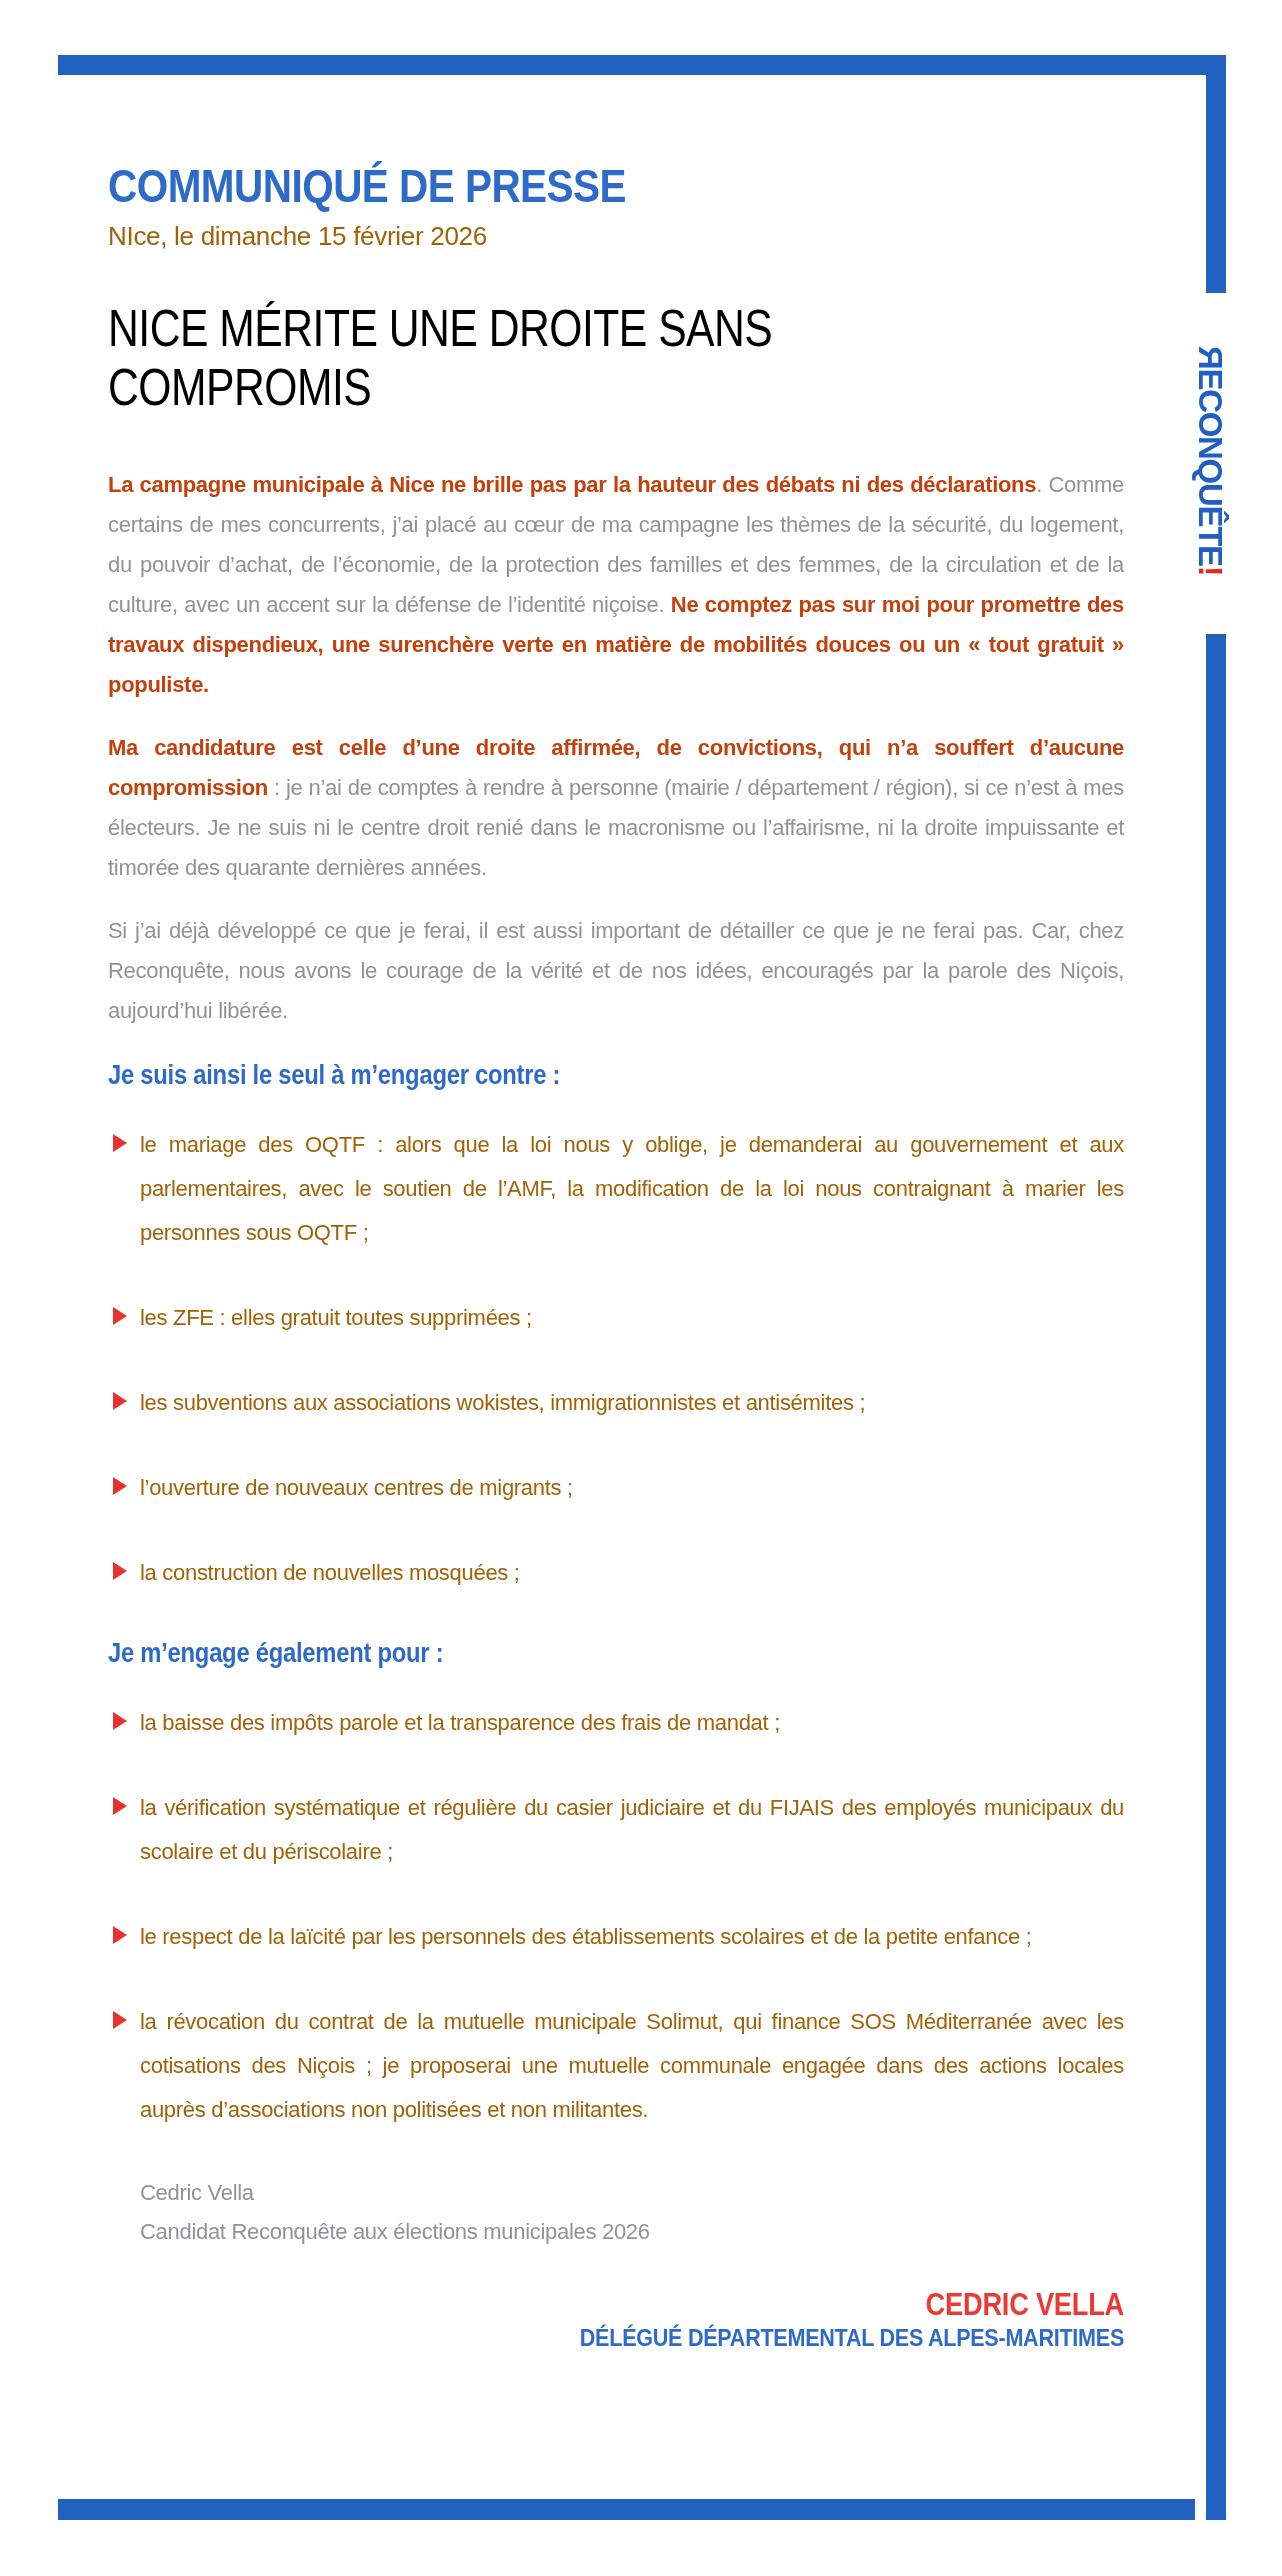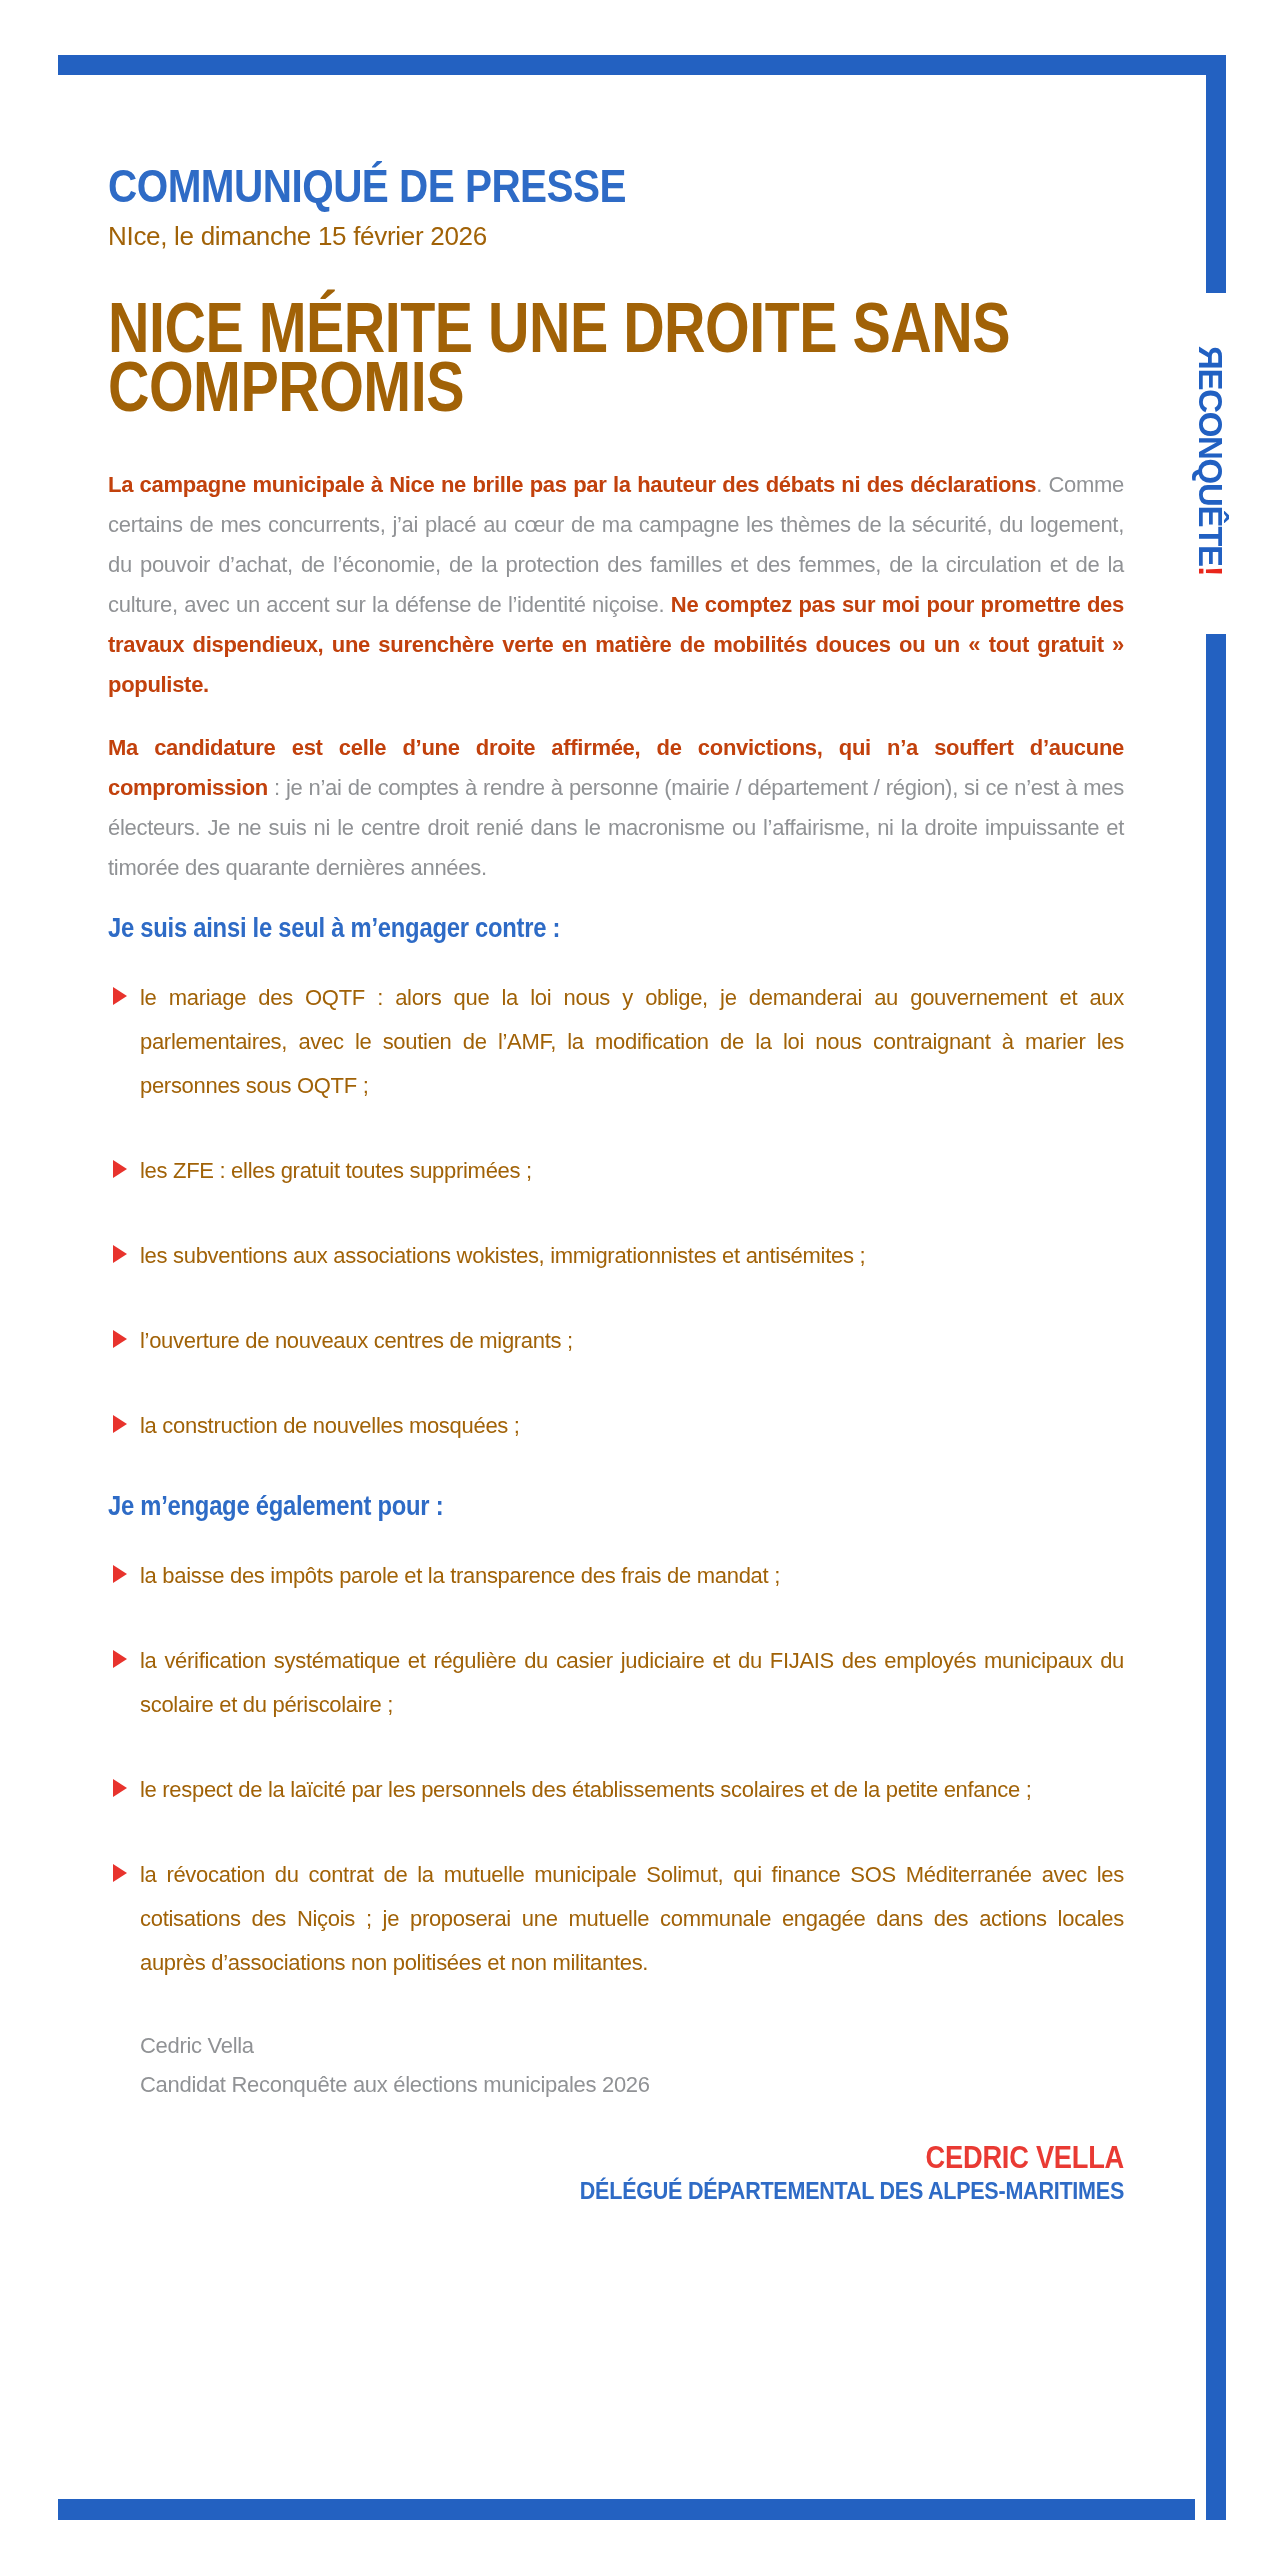--- a/index.html
+++ b/index.html
@@ -51,23 +51,23 @@
     white-space:nowrap;
   }
   .dateline{
     color:#a16207;
     font-size:26px;
     line-height:30px;
     letter-spacing:-0.3px;
     margin:0 0 48px 0;
   }
   .title{
-    color:#a16207;
-    font-weight:bold;
-    font-size:70px;
+    color:#000000;
+    font-weight:normal;
+    font-size:52px;
     line-height:59px;
     letter-spacing:-0.6px;
     margin:0 0 48px 0;
   }
   .title .tline{
     transform:scaleX(0.82);
     transform-origin:left center;
     white-space:nowrap;
   }
   p.body-p{
@@ -162,20 +162,21 @@
 
     <div class="title">
       <div class="tline">NICE MÉRITE UNE DROITE SANS</div>
       <div class="tline">COMPROMIS</div>
     </div>
 
     <p class="body-p"><span class="bb">La campagne municipale à Nice ne brille pas par la hauteur des débats ni des déclarations</span><span>. Comme certains de mes concurrents, j’ai placé au cœur de ma campagne les thèmes de la sécurité, du logement, du pouvoir d’achat, de l’économie, de la protection des familles et des femmes, de la circulation et de la culture, avec un accent sur la défense de l’identité niçoise. </span><span class="bb">Ne comptez pas sur moi pour promettre des travaux dispendieux, une surenchère verte en matière de mobilités douces ou un « tout gratuit » populiste.</span></p>
 
     <p class="body-p"><span class="bb">Ma candidature est celle d’une droite affirmée, de convictions, qui n’a souffert d’aucune compromission</span><span> : je n’ai de comptes à rendre à personne (mairie / département / région), si ce n’est à mes électeurs. Je ne suis ni le centre droit renié dans le macronisme ou l’affairisme, ni la droite impuissante et timorée des quarante dernières années.</span></p>
 
+    <p class="body-p">Si j’ai déjà développé ce que je ferai, il est aussi important de détailler ce que je ne ferai pas. Car, chez Reconquête, nous avons le courage de la vérité et de nos idées, encouragés par la parole des Niçois, aujourd’hui libérée.</p>
 
     <div class="sec-heading">Je suis ainsi le seul à m’engager contre :</div>
 
     <ul class="blist">
       <li><span class="tri"></span><span>le mariage des OQTF : alors que la loi nous y oblige, je demanderai au gouvernement et aux parlementaires, avec le soutien de l’AMF, la modification de la loi nous contraignant à marier les personnes sous OQTF ;</span></li>
       <li><span class="tri"></span><span>les ZFE : elles gratuit toutes supprimées ;</span></li>
       <li><span class="tri"></span><span>les subventions aux associations wokistes, immigrationnistes et antisémites ;</span></li>
       <li><span class="tri"></span><span>l’ouverture de nouveaux centres de migrants ;</span></li>
       <li><span class="tri"></span><span>la construction de nouvelles mosquées ;</span></li>
     </ul>

